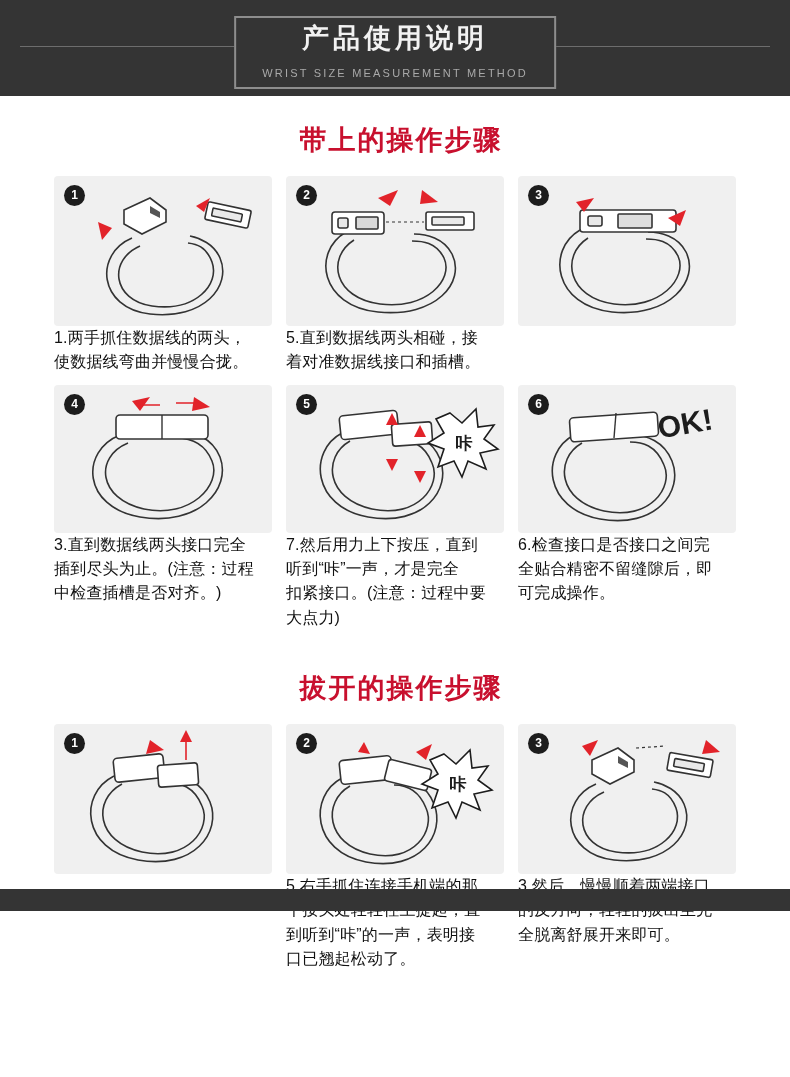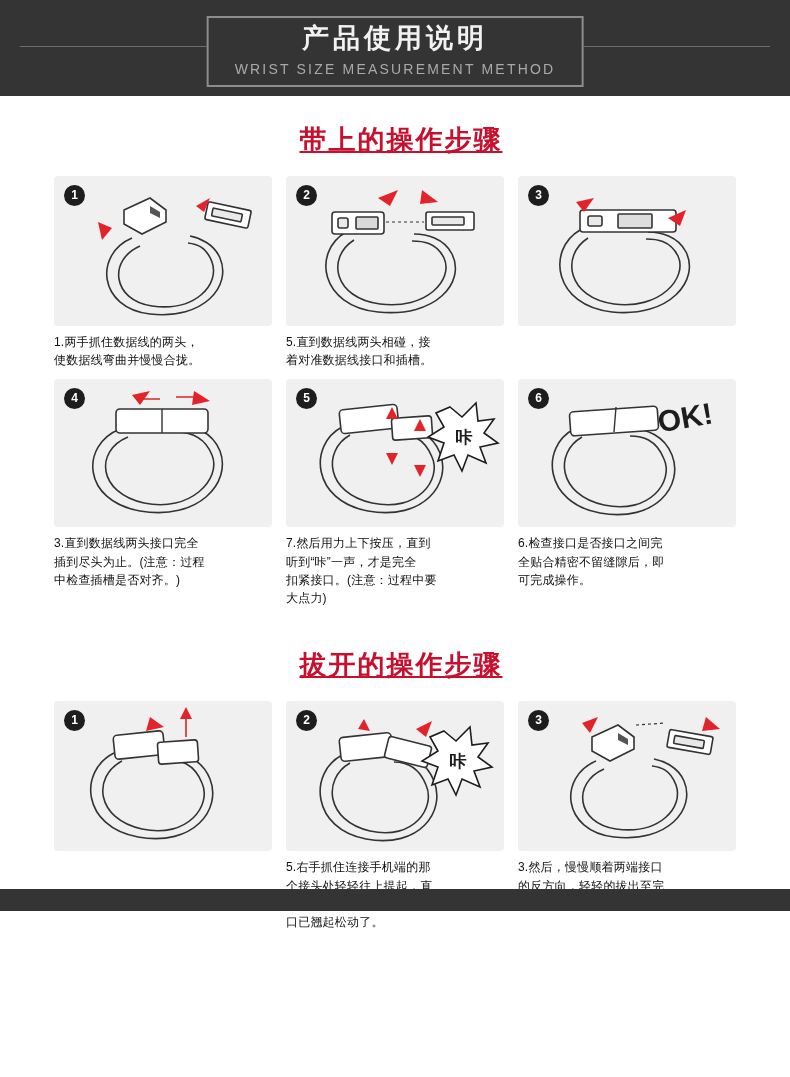--- a/index.html
+++ b/index.html
@@ -51,37 +51,36 @@
   }
   .header-title {
     font-size: 27px;
     font-weight: bold;
     color: #f2f2f2;
     letter-spacing: 4px;
     line-height: 1.1;
     white-space: nowrap;
   }
   .header-sub {
-    margin-top: 7px;
-    font-size: 14px;
+    margin-top: 13px;
+    font-size: 11px;
     color: #a9a9a9;
     letter-spacing: 2.2px;
     white-space: nowrap;
     text-align: right;
   }
 
   
   .section-title {
     text-align: center;
     font-size: 27px;
     font-weight: bold;
     color: #c8102e;
     letter-spacing: 2px;
     margin: 26px 0 18px 12px;
-    text-decoration: underline;
   }
   .section-title.second {
     margin-top: 30px;
   }
 
   
   .grid {
     display: flex;
     flex-wrap: wrap;
     justify-content: center;
@@ -113,22 +112,21 @@
     border-radius: 50%;
     background: #1d1d1d;
     color: #fff;
     font-size: 12px;
     font-weight: bold;
     line-height: 21px;
     text-align: center;
     z-index: 5;
   }
   .caption {
-    margin-top: 7px;
-    font-size: 12px;
+    font-size: 16px;
     line-height: 1.52;
     color: #111;
     letter-spacing: 0.2px;
     white-space: pre-line;
   }
 
   
   .footer {
     position: absolute;
     bottom: 0;

